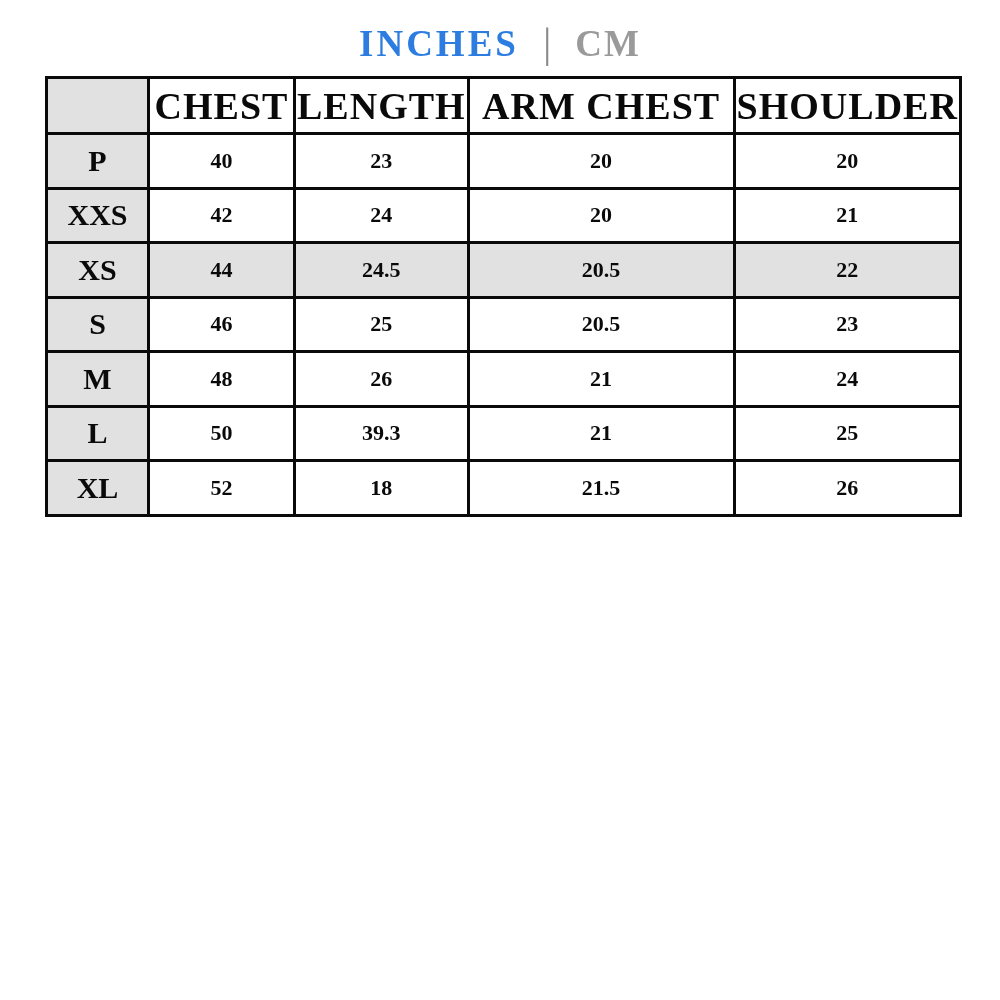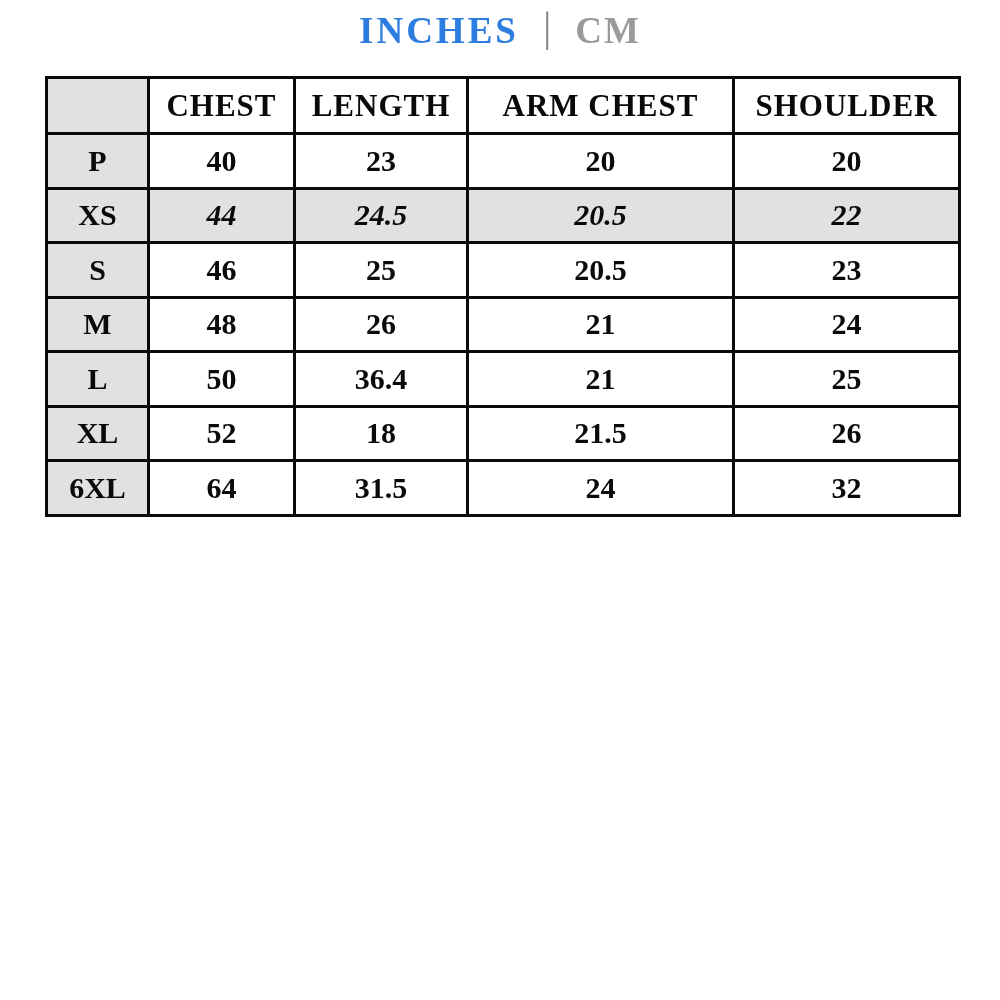--- a/index.html
+++ b/index.html
@@ -10,21 +10,21 @@
     --border:#0a0a0a;
   }
   *{box-sizing:border-box;}
   html,body{margin:0;padding:0;}
   body{
     width:1000px;height:1000px;
     background:#ffffff;
     font-family:"Liberation Serif", serif;
   }
   .title-bar{
-    display:flex;justify-content:center;align-items:flex-end;
+    display:flex;justify-content:center;align-items:flex-start;
     gap:24px;
     padding-top:22px;
     height:52px;
   }
   .unit-inches{
     font-size:37px;font-weight:700;letter-spacing:3px;
     color:var(--accent);
     cursor:pointer;
   }
   .unit-divider{
@@ -46,38 +46,37 @@
   .size-table th,.size-table td{
     border:3px solid var(--border);
     text-align:center;
     vertical-align:middle;
     color:#0a0a0a;
     font-weight:700;
     overflow:hidden;
   }
   .size-table thead th{
     height:56px;
-    font-size:31px;
+    font-size:38px;
     letter-spacing:1px;
   }
   .size-table thead th.corner{
     background:var(--cellgray);
   }
   .size-table tbody th.size-cell{
     background:var(--cellgray);
     font-size:30px;
   }
   .size-table tbody td{
-    font-size:30px;
+    font-size:22px;
     height:54.5px;
     background:#ffffff;
   }
   .size-table tbody tr.highlight td{
     background:var(--cellgray);
-    font-style:italic;
   }
 </style>
 </head>
 <body>
 
 <div class="title-bar">
   <span class="unit-inches">INCHES</span>
   <span class="unit-divider">|</span>
   <span class="unit-cm">CM</span>
 </div>
@@ -100,20 +99,27 @@
       </tr>
   </thead>
   <tbody>
       <tr>
         <th class="size-cell">P</th>
         <td>40</td>
         <td>23</td>
         <td>20</td>
         <td>20</td>
       </tr>
+      <tr>
+        <th class="size-cell">XXS</th>
+        <td>42</td>
+        <td>24</td>
+        <td>20</td>
+        <td>21</td>
+      </tr>
       <tr class="highlight">
         <th class="size-cell">XS</th>
         <td>44</td>
         <td>24.5</td>
         <td>20.5</td>
         <td>22</td>
       </tr>
       <tr>
         <th class="size-cell">S</th>
         <td>46</td>
@@ -124,32 +130,25 @@
       <tr>
         <th class="size-cell">M</th>
         <td>48</td>
         <td>26</td>
         <td>21</td>
         <td>24</td>
       </tr>
       <tr>
         <th class="size-cell">L</th>
         <td>50</td>
-        <td>36.4</td>
+        <td>39.3</td>
         <td>21</td>
         <td>25</td>
       </tr>
       <tr>
         <th class="size-cell">XL</th>
         <td>52</td>
         <td>18</td>
         <td>21.5</td>
         <td>26</td>
       </tr>
-      <tr>
-        <th class="size-cell">6XL</th>
-        <td>64</td>
-        <td>31.5</td>
-        <td>24</td>
-        <td>32</td>
-      </tr>
     </tbody>
 </table>
 
 </body></html>

